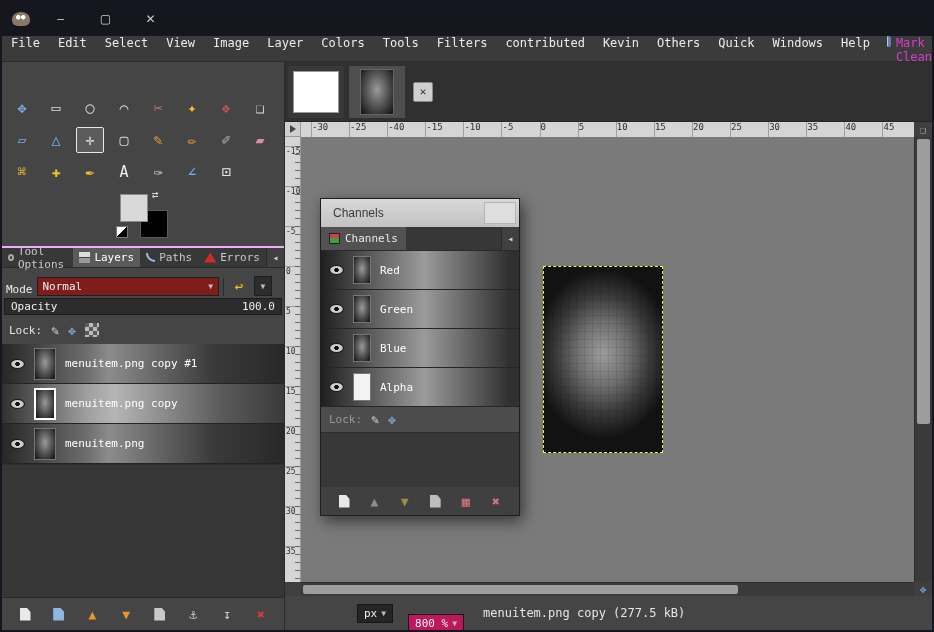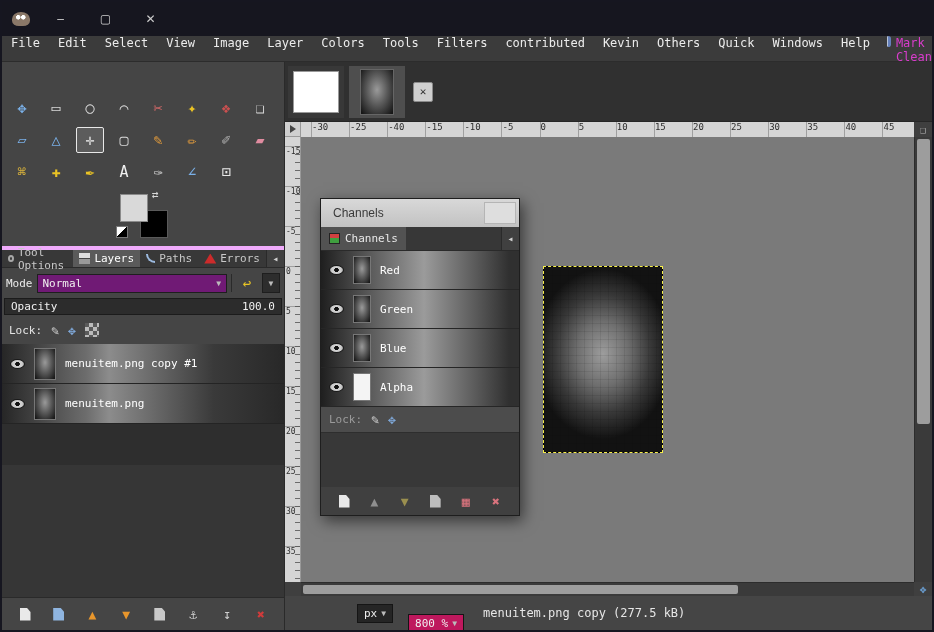--- a/index.html
+++ b/index.html
@@ -33,35 +33,35 @@
   .tool-btn.active{background:#5c5c5c;border:1px solid #e8e8e8;}
   .tool-glyph{font-size:15px;line-height:1;}
   .color-area{position:absolute;left:118px;top:130px;width:54px;height:50px;}
   .fg-swatch{position:absolute;left:0;top:2px;width:28px;height:28px;background:#d9d9d9;border:1px solid #8a8a8a;}
   .bg-swatch{position:absolute;left:20px;top:18px;width:28px;height:28px;background:#000;border:1px solid #5a5a5a;}
   .swap-icon{position:absolute;left:32px;top:-4px;font-size:11px;color:#d8d8d8;}
   .mini-swatch{position:absolute;left:-4px;top:34px;width:12px;height:12px;background:
     linear-gradient(135deg,#fff 0 50%,#000 50%);border:1px solid #777;}
   
   .dock-tabs{position:absolute;left:0;top:184px;right:0;height:22px;background:#383838;
-    border-top:4px solid #f0abfc;border-bottom:1px solid #2a2a2a;display:flex;align-items:stretch;}
+    border-top:2px solid #f0abfc;border-bottom:1px solid #2a2a2a;display:flex;align-items:stretch;}
   .dock-tab-list{display:flex;flex:1;}
   .dock-tab{display:flex;align-items:center;gap:4px;padding:0 6px;font-size:11px;color:#c9c9c9;}
   .dock-tab.active{background:#5a5a5a;color:#fff;}
   .tab-icon{display:inline-block;width:11px;height:11px;}
   .icon-tool-options-icon{border:2px solid #a8a8a8;border-radius:50%;width:7px;height:7px;}
   .icon-layers-icon{background:linear-gradient(#ddd 0 42%,#444 42% 58%,#999 58%);}
   .icon-paths-icon{width:9px;height:9px;border-left:2px solid #9cbadf;border-bottom:2px solid #9cbadf;border-radius:0 0 0 9px;}
   .icon-errors-icon{clip-path:polygon(50% 0,100% 100%,0 100%);background:#cc2b2b;width:12px;height:10px;}
   .panel-menu{width:18px;display:flex;align-items:center;justify-content:center;color:#cfcfcf;font-size:10px;
     border-left:1px solid #2a2a2a;background:#404040;}
   
-  .mode-row{position:absolute;left:0;top:208px;right:0;height:26px;display:flex;align-items:center;
+  .mode-row{position:absolute;left:0;top:208px;right:8px;height:26px;display:flex;align-items:flex-end;
     padding:0 4px;gap:4px;font-size:11px;color:#eaeaea;}
-  .mode-combo{flex:1;display:flex;align-items:center;justify-content:space-between;background:#701a75;
+  .mode-combo{flex:1;display:flex;align-items:center;justify-content:space-between;background:#7f1d1d;
     border:1px solid #1e1e1e;padding:2px 5px;color:#f0f0f0;}
   .combo-arrow{font-size:8px;color:#bbb;margin-left:4px;}
   .vsep{width:1px;height:18px;background:#2a2a2a;}
   .reset-btn{width:22px;height:20px;display:flex;align-items:center;justify-content:center;color:#e8c525;font-size:14px;}
   .mini-combo{width:18px;height:20px;display:flex;align-items:center;justify-content:center;background:#2d2d2d;
     border:1px solid #1e1e1e;font-size:8px;color:#bbb;}
   
   .opacity-bar{position:absolute;left:2px;right:2px;top:236px;height:17px;background:#2c2c2c;
     border:1px solid #1b1b1b;display:flex;align-items:center;justify-content:space-between;
     padding:0 6px;font-size:11px;color:#f0f0f0;}
@@ -327,20 +327,25 @@
       <span class="lock-move">✥</span>
       <span class="checker"></span>
     </div>
 
     <div class="layers-list">
         <div class="layer-row">
           <span class="eye"></span>
           <span class="thumb"></span>
           <span class="row-name">menuitem.png copy #1</span>
         </div>
+        <div class="layer-row active">
+          <span class="eye"></span>
+          <span class="thumb active-thumb"></span>
+          <span class="row-name">menuitem.png copy</span>
+        </div>
         <div class="layer-row">
           <span class="eye"></span>
           <span class="thumb"></span>
           <span class="row-name">menuitem.png</span>
         </div>
       </div>
     <div class="layers-empty"></div>
     <div class="layer-buttons">
         <div class="icon-btn">
           <span class="page" style="background: rgb(233, 233, 233);"></span>

